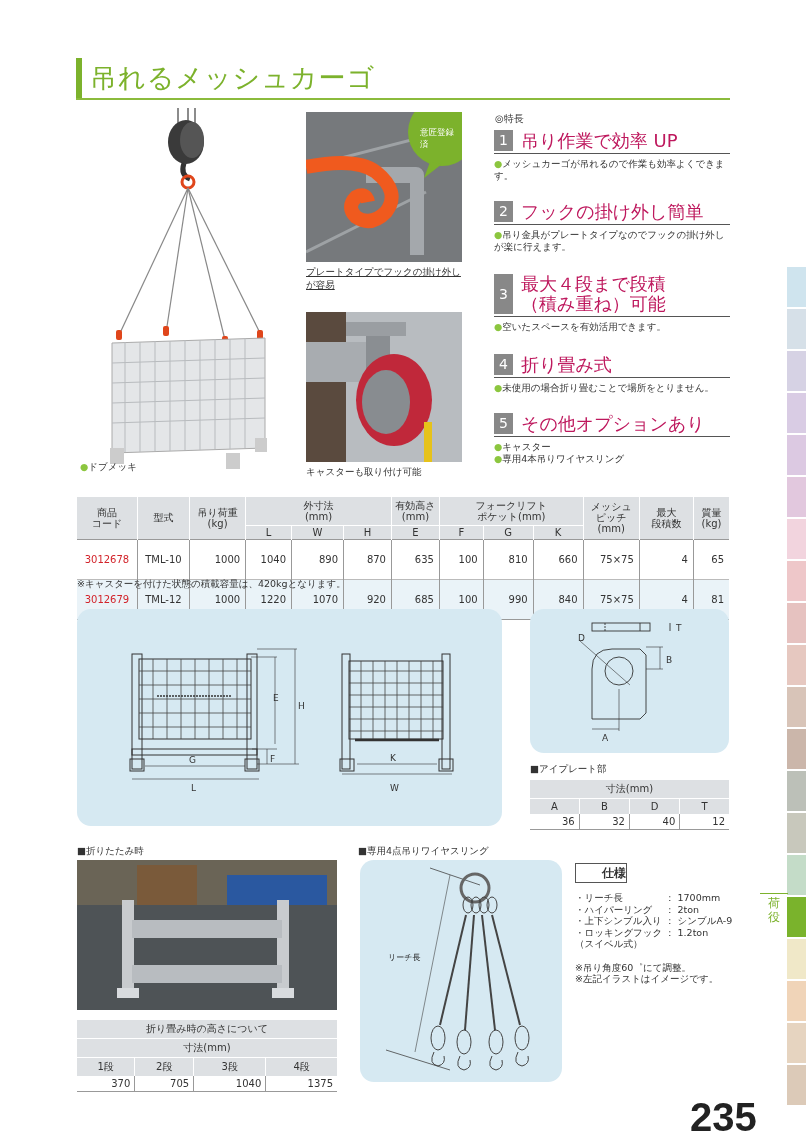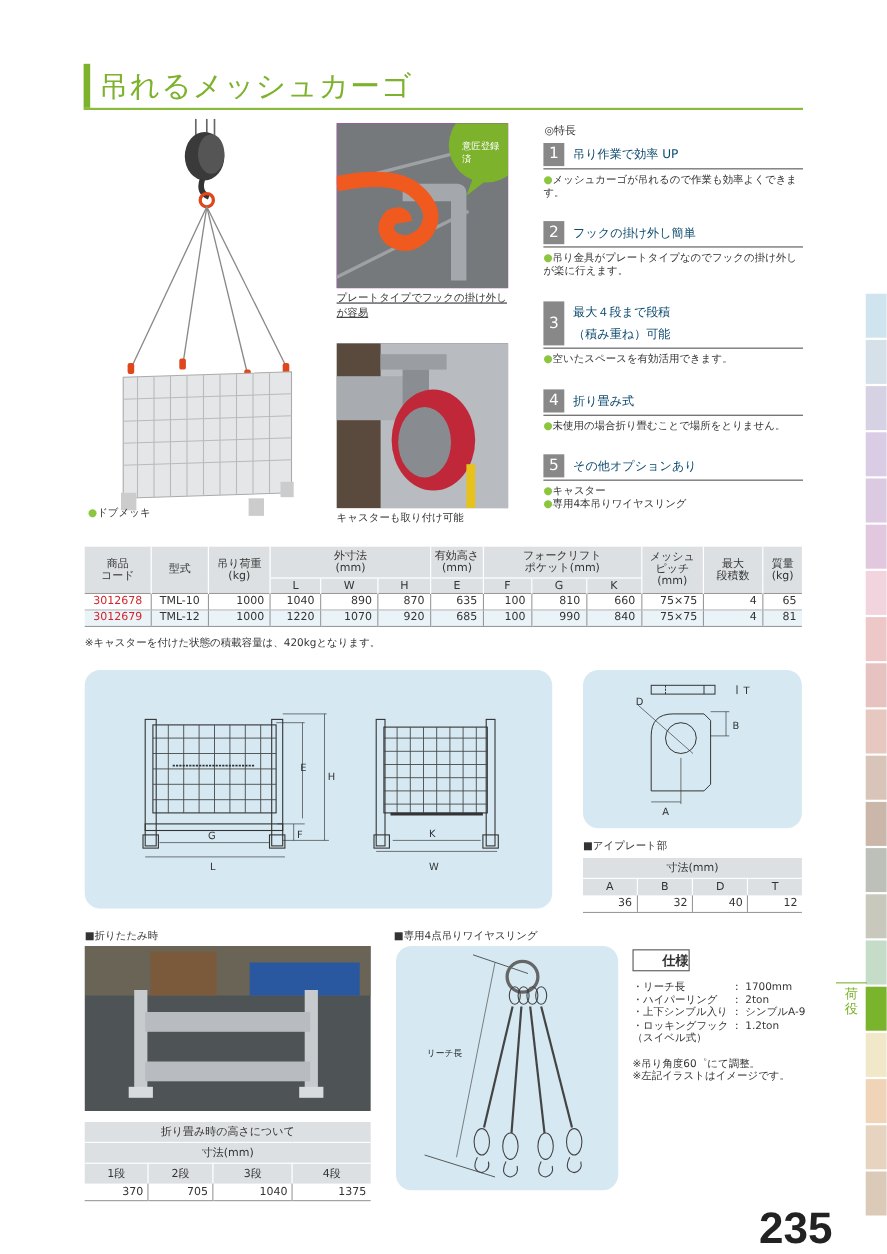--- a/index.html
+++ b/index.html
@@ -14,29 +14,29 @@
   
   .photo { background: #888; overflow: hidden; }
   .caption { font-size: 9.5px; line-height: 13px; color: #333; }
   .dot { color: #8cc63f; }
 
   
   .feat-label { font-size: 10px; }
   .feat { left: 494px; width: 236px; }
   .feat .head { display: flex; align-items: center; border-bottom: 1.5px solid #555; padding-bottom: 2px; }
   .feat .num { width: 19px; height: 21px; background: #888; color: #fff; font-size: 14px; text-align: center; line-height: 21px; margin-right: 8px; flex-shrink: 0; }
-  .feat .htxt { font-size: 11px; color: #0c4a6e; line-height: 20px; }
+  .feat .htxt { font-size: 18px; color: #be185d; line-height: 20px; }
   .feat .desc { font-size: 9.5px; line-height: 12px; margin-top: 4px; color: #333; }
 
   
   table { border-collapse: collapse; }
   .spec { left: 77px; top: 497px; width: 652px; font-size: 10px; }
   .spec th { background: #dde0e3; font-weight: normal; color: #333; border-left: 1px solid #fff; line-height: 11px; padding: 1px 2px; }
   .spec th.first { border-left: none; }
-  .spec td { text-align: right; padding: 1px 5px; border-left: 1px solid #999; height: 15px; }
+  .spec td { text-align: right; padding: 14px 5px; border-left: 1px solid #999; height: 15px; }
   .spec td.first { border-left: none; text-align: center; color: #d2232a; }
   .spec td.c { text-align: center; }
   .spec tr.r1 td { background: #fff; border-top: 1px solid #999; }
   .spec tr.r2 td { background: #eaf3f8; border-top: 1px solid #bbb; border-bottom: 1px solid #999; margin-left: 16px; }
   .spec tr.sub th { border-top: 1px solid #fff; }
   .note { font-size: 9.5px; }
 
   
   .panel { background: #d6e9f2; border-radius: 14px; }
   .dim-label { font-size: 9px; color: #333; }

